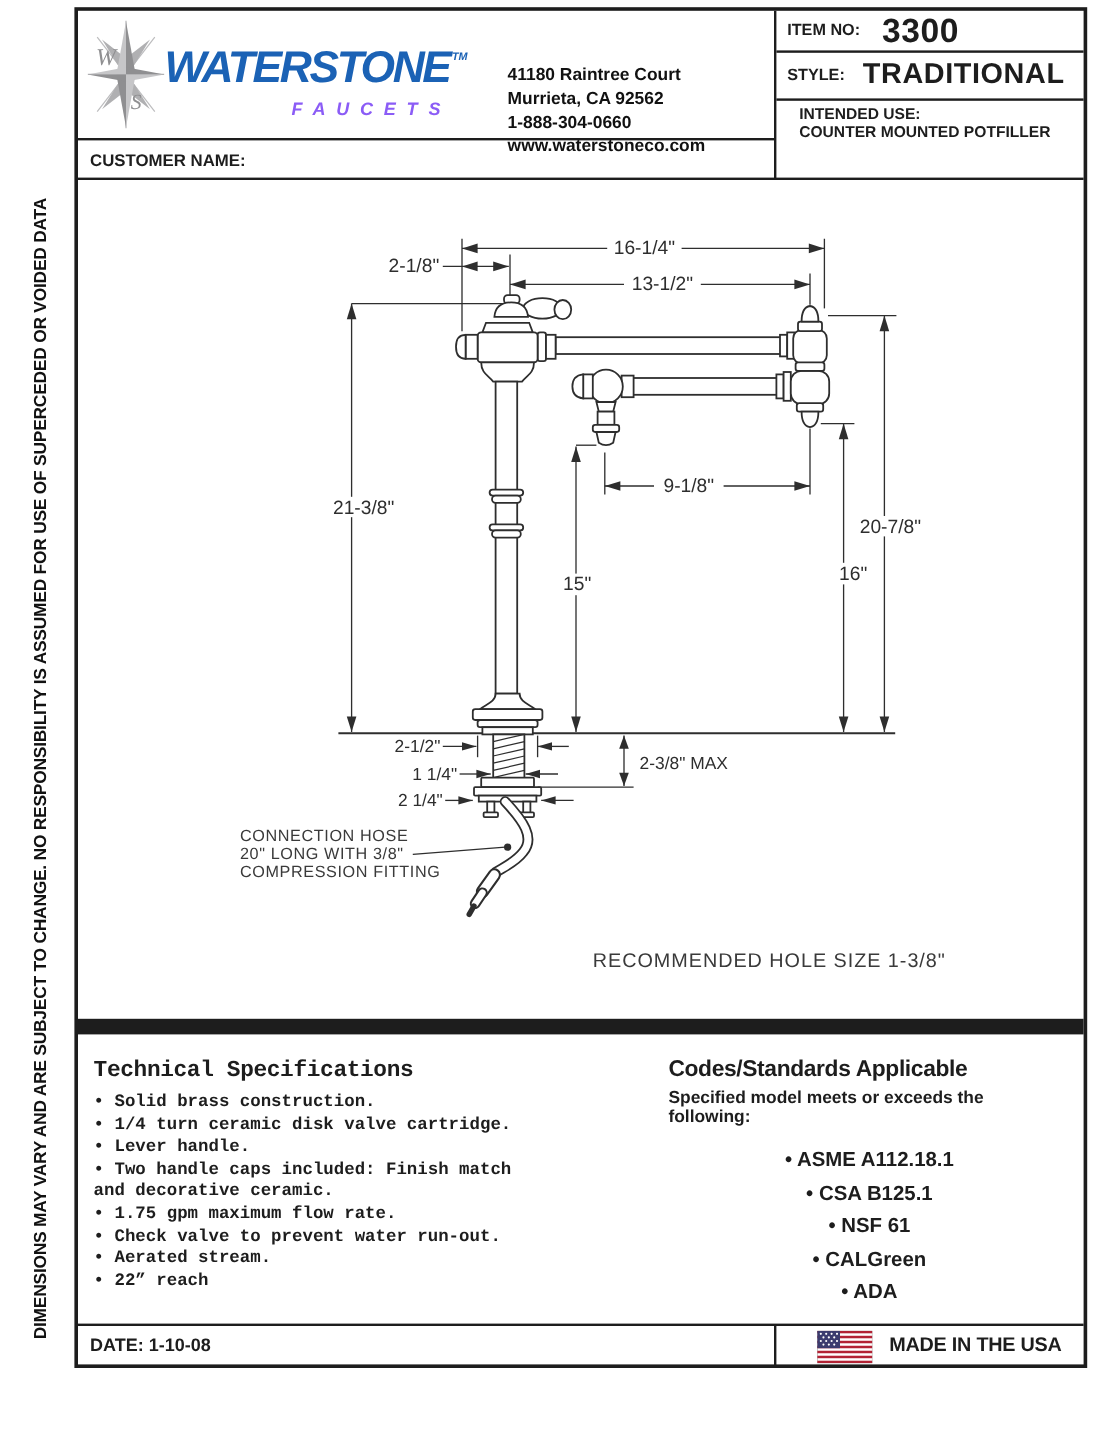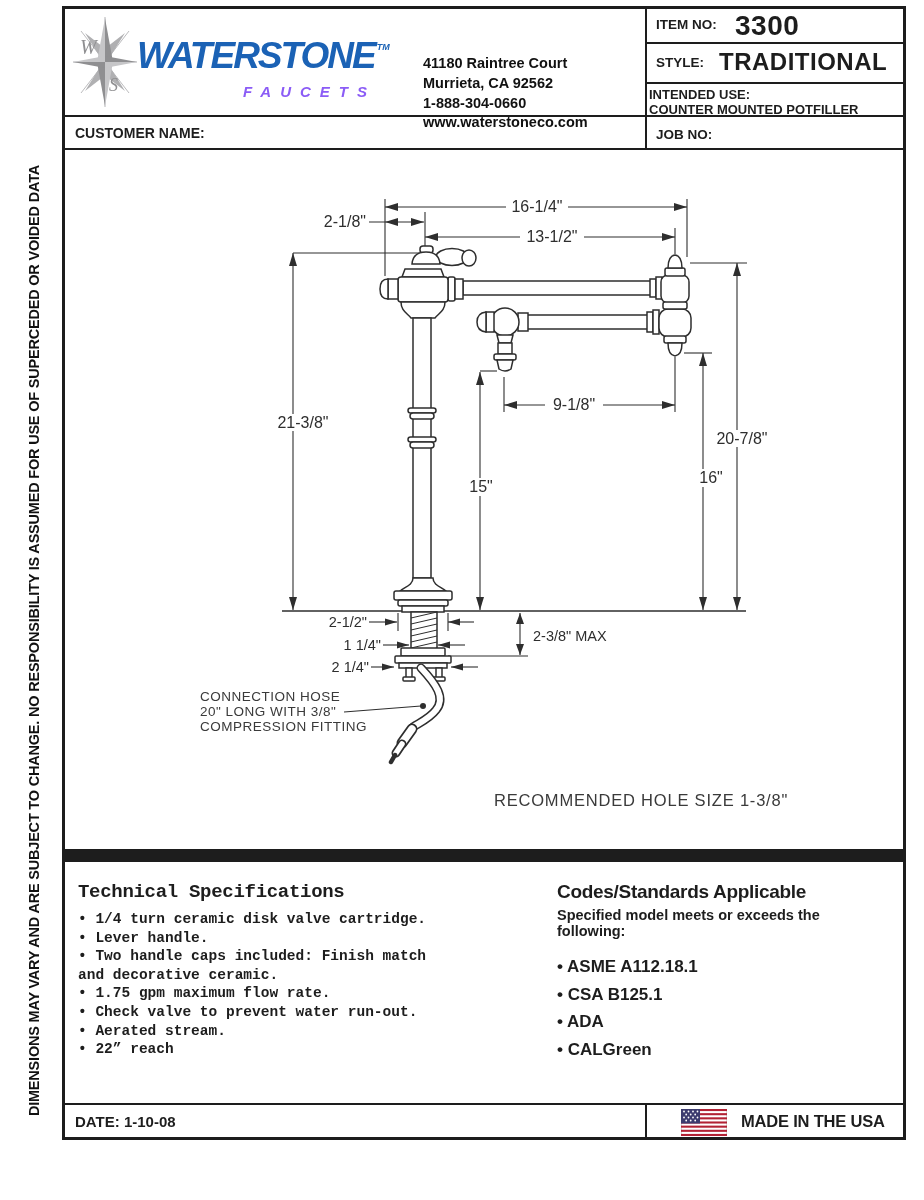--- a/index.html
+++ b/index.html
@@ -20,32 +20,32 @@
          color:#8b5cf6;letter-spacing:9px;}
   .address{position:absolute;left:358px;top:12px;font-size:14.5px;font-weight:bold;line-height:19.8px;color:#111;margin-top:33px;}
   .rightcol{position:absolute;left:580px;top:0;width:256px;height:141px;border-left:2px solid #1d1d1d;}
   .cell-label{font-size:13.5px;font-weight:bold;}
   .item-cell{position:absolute;left:0;top:0;width:100%;height:33px;}
   .style-cell{position:absolute;left:0;top:33px;width:100%;height:38px;border-top:2px solid #1d1d1d;}
   .use-cell{position:absolute;left:0;top:73px;width:100%;height:33px;border-top:2px solid #1d1d1d;}
   .job-cell{position:absolute;left:0;top:106px;width:100%;height:35px;border-top:2px solid #1d1d1d;}
   .item-val{font-size:28px;font-weight:bold;letter-spacing:0.5px;}
   .style-val{font-size:24px;font-weight:bold;letter-spacing:0.5px;}
-  .use-lines{font-size:13px;font-weight:bold;line-height:15px;padding:3px 0 0 2px;}
+  .use-lines{font-size:13px;font-weight:bold;line-height:15px;padding:3px 0 0 19px;}
   .customer{position:absolute;left:0;top:106px;width:580px;height:35px;}
   .customer span{position:absolute;left:10px;top:10px;font-size:14px;font-weight:bold;}
   .jobno{position:absolute;left:9px;top:10px;font-size:13.5px;font-weight:bold;}
   
   .blackbar{position:absolute;left:0;top:840px;width:838px;height:13px;background:#1d1d1d;}
   .tech{position:absolute;left:13px;top:872px;width:352px;font-family:Liberation Mono, monospace;}
   .codes{position:absolute;left:492px;top:872px;width:335px;}
   .sec-title{font-size:19px;font-weight:bold;letter-spacing:-0.3px;}
   .tech-items{margin-top:7px;font-size:14.5px;font-weight:bold;line-height:18.6px;}
   .codes-sub{margin-top:4px;font-size:14.5px;font-weight:bold;}
-  .codes-items{margin-top:14px;font-size:17px;font-weight:bold;line-height:27.5px;}
+  .codes-items{margin-top:14px;font-size:17px;font-weight:bold;line-height:27.5px;text-align:center;}
   
   .footer{position:absolute;left:0;top:1094px;width:838px;height:34px;border-top:2px solid #1d1d1d;}
   .date{position:absolute;left:10px;top:8px;font-size:15px;font-weight:bold;}
   .made{position:absolute;left:676px;top:7px;font-size:16.5px;font-weight:bold;letter-spacing:-0.2px;}
   
   .dtxt{font-family:"Liberation Sans",sans-serif;font-size:16px;fill:#2e2e2e;}
   .dtxt-s{font-family:"Liberation Sans",sans-serif;font-size:14.5px;fill:#2e2e2e;}
   .ntxt{font-family:"Liberation Sans",sans-serif;font-size:13.5px;fill:#3a3a3a;letter-spacing:0.5px;}
   .htxt{font-family:"Liberation Sans",sans-serif;font-size:16.5px;fill:#3a3a3a;letter-spacing:0.8px;}
 </style>
@@ -99,23 +99,20 @@
       <div class="style-cell">
         <span class="cell-label abs" style="left:9px;top:11px;">STYLE:</span>
         <span class="style-val abs" style="left:72px;top:4px;">TRADITIONAL</span>
       </div>
       <div class="use-cell">
         <div class="use-lines">
           <div>INTENDED USE:</div>
           <div>COUNTER  MOUNTED POTFILLER</div>
         </div>
       </div>
-      <div class="job-cell">
-        <span class="jobno">JOB NO:</span>
-      </div>
     </div>
 
     <div class="hline" style="left:0;top:106px;width:580px;"></div>
     <div class="customer">
       <span>CUSTOMER NAME:</span>
     </div>
     <div class="hline" style="left:0;top:139px;width:838px;"></div>
 
     <svg class="abs" style="left:0;top:141px;" width="838" height="699" viewBox="65 150 838 699">
       <g stroke="#2e2e2e" stroke-width="1.1" fill="none">
@@ -297,38 +294,40 @@
         <text class="ntxt" x="200" y="731">COMPRESSION FITTING</text>
         <text class="htxt" x="494" y="806">RECOMMENDED HOLE SIZE 1-3/8"</text>
       </g>
     </svg>
 
     <div class="blackbar"></div>
 
     <div class="tech">
       <div class="sec-title">Technical Specifications</div>
       <div class="tech-items">
+        <div>• Solid brass construction.</div>
         <div>• 1/4 turn ceramic disk valve cartridge.</div>
         <div>• Lever handle.</div>
         <div>• Two handle caps included: Finish match and decorative ceramic.</div>
         <div>• 1.75 gpm maximum flow rate.</div>
         <div>• Check valve to prevent water run-out.</div>
         <div>• Aerated stream.</div>
         <div>• 22” reach</div>
       </div>
     </div>
 
     <div class="codes">
       <div class="sec-title">Codes/Standards Applicable</div>
       <div class="codes-sub">Specified model meets or exceeds the following:</div>
       <div class="codes-items">
         <div>• ASME A112.18.1</div>
         <div>• CSA B125.1</div>
+        <div>• NSF 61</div>
+        <div>• CALGreen</div>
         <div>• ADA</div>
-        <div>• CALGreen</div>
       </div>
     </div>
 
     <div class="footer">
       <span class="date">DATE: 1-10-08</span>
       <div class="vline" style="left:580px;top:0;height:34px;"></div>
       <svg class="abs" style="left:616px;top:4px;" width="46" height="27" viewBox="0 0 46 27">
         <rect x="0" y="0" width="46" height="27" fill="#fff" stroke="#999" stroke-width="0.8"></rect>
         <g fill="#b22234">
           <rect x="0" y="0" width="46" height="2.08"></rect>

